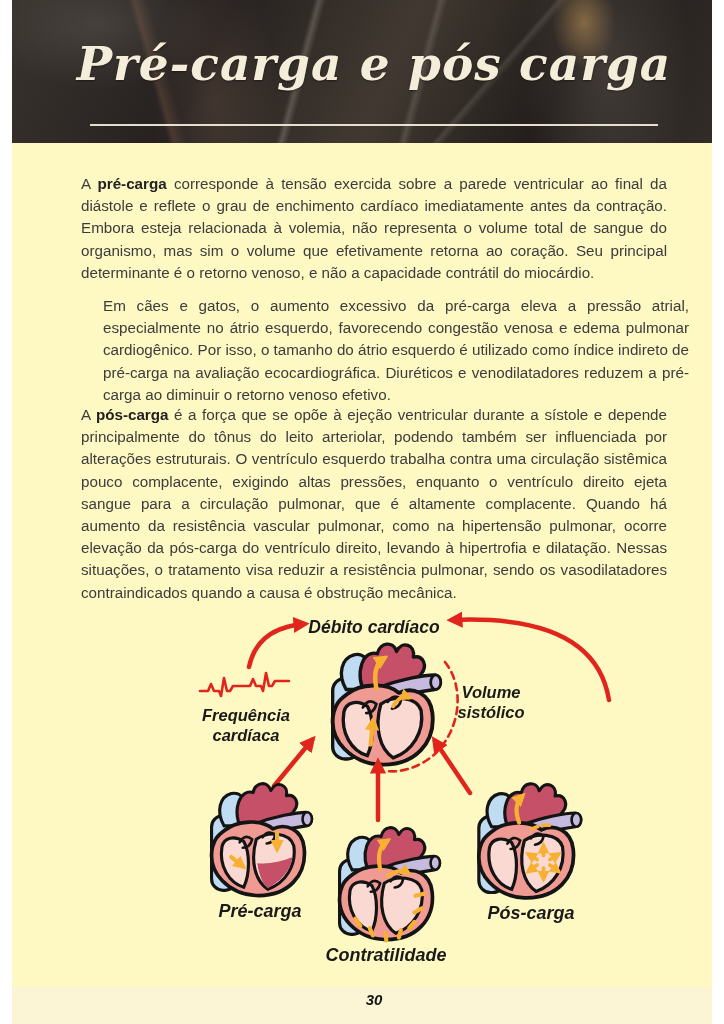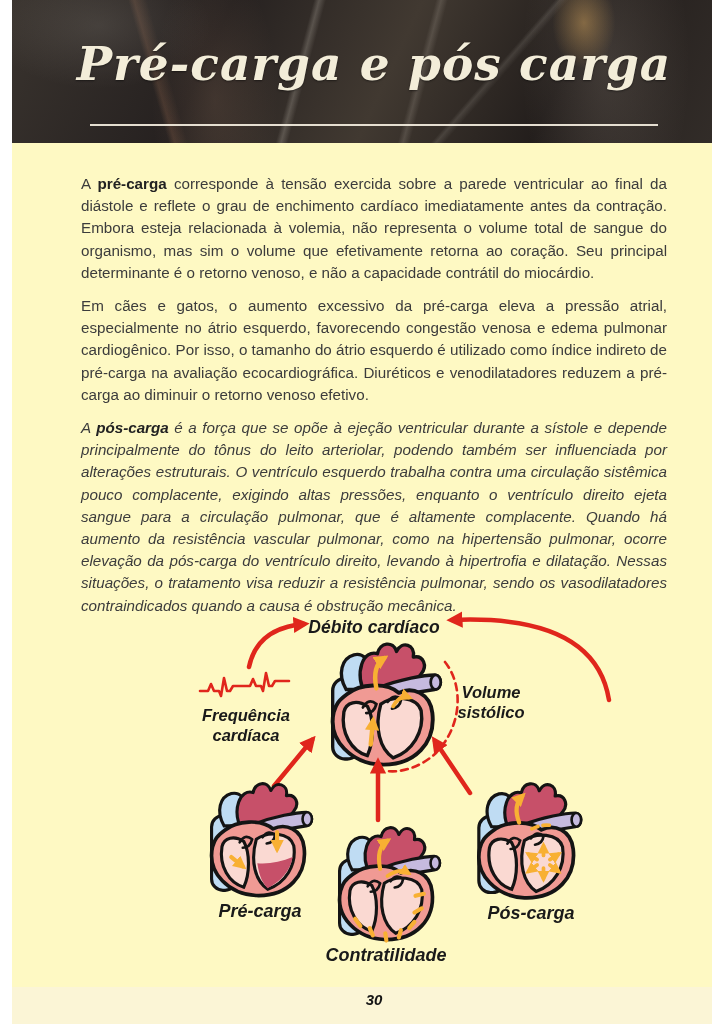--- a/index.html
+++ b/index.html
@@ -40,22 +40,22 @@
 
   
   .content { position:absolute; top:0; left:69px; width:586px; }
   p.body-text {
     position:absolute; width:586px;
     font-size:15.2px; line-height:22.2px;
     color:#3c3c3c; text-align:justify;
   }
   p.body-text strong { color:#222222; }
   #p1 { top:173px; }
-  #p2 { top:295px; }
-  #p3 { top:417px;font-style:italic; }
+  #p2 { top:295px;margin-left:22px; }
+  #p3 { top:404px; }
 
   
   .diagram-svg { position:absolute; top:600px; left:0; width:724px; height:380px; }
   .dlabel {
     font-family:"Liberation Sans", sans-serif;
     font-weight:bold; font-style:italic;
     fill:#1a1a1a;
   }
 
   

